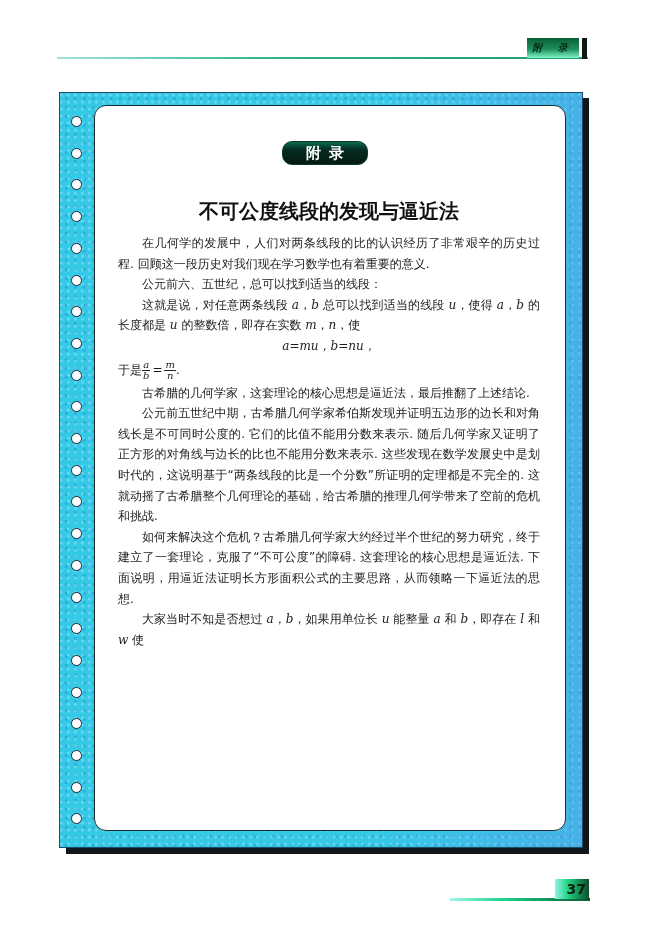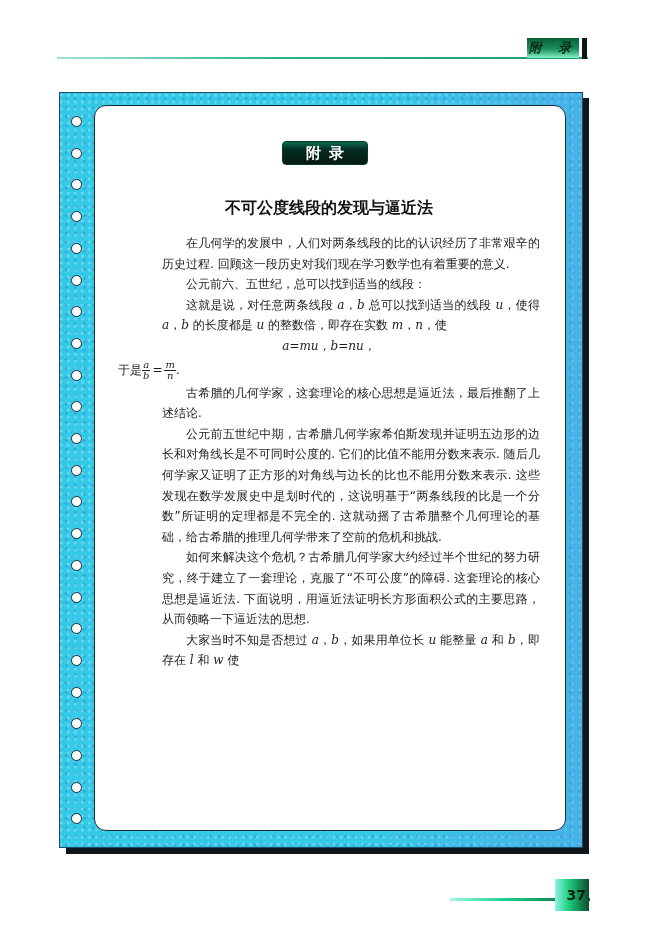--- a/index.html
+++ b/index.html
@@ -11,21 +11,21 @@
   }
   
   .hdr-line {
     position: absolute; left: 57px; top: 57px; width: 531px; height: 2px;
     background: linear-gradient(90deg, #9fe3d8 0%, #2fb48e 40%, #1f9b6e 100%);
   }
   .hdr-tab {
     position: absolute; left: 527px; top: 38px; width: 52px; height: 20px;
     background: linear-gradient(180deg, #0c5f39 0%, #1b8f5a 55%, #7ff5c8 100%);
     display: flex; align-items: center; justify-content: center;
-    font-size: 13px; font-weight: bold; letter-spacing: 6px; color: #0a2a18;
+    font-size: 10px; font-weight: bold; letter-spacing: 6px; color: #0a2a18;
     font-family: "DejaVu Sans", sans-serif; font-style: italic;
   }
   .hdr-bar {
     position: absolute; left: 582px; top: 38px; width: 5px; height: 21px; background: #0c1a12;
   }
 
   
   .shadow-right {
     position: absolute; left: 583px; top: 98px; width: 6px; height: 755px; background: #10171c;
   }
@@ -52,58 +52,58 @@
   }
   .panel {
     position: absolute; left: 94px; top: 105px; width: 470px; height: 724px;
     background: #ffffff; border: 1.5px solid #1d2b33; border-radius: 12px;
     z-index: 2;
   }
 
   
   .badge {
     position: absolute; left: 282px; top: 141px; width: 86px; height: 24px;
-    border-radius: 4px; z-index: 3;
+    border-radius: 10px; z-index: 3;
     background: linear-gradient(180deg, #0b6b50 0%, #052b20 35%, #041a14 100%);
     border: 1px solid #0a3a2c;
     display: flex; align-items: center; justify-content: center;
     color: #ffffff; font-family: "DejaVu Sans", sans-serif; font-weight: bold;
     font-size: 15px; letter-spacing: 8px; padding-left: 8px; box-sizing: border-box;
   }
   .title {
     position: absolute; left: 94px; top: 198px; width: 470px; z-index: 3;
-    text-align: center; font-size: 16px; font-weight: bold; color: #111;
+    text-align: center; font-size: 20px; font-weight: bold; color: #111;
     font-family: "DejaVu Serif", serif;
   }
 
   
   .content {
     position: absolute; left: 118px; top: 233px; width: 422px; z-index: 3;
     font-size: 12px; line-height: 20.6px; color: #1c1c1c;
     font-family: "DejaVu Sans", sans-serif; text-align: justify;
   }
   .p { margin: 0; }
-  .ind { text-indent: 24px; margin-left: 44px; }
+  .ind { text-indent: 24px; }
   .center { text-align: center; }
   .math { font-family: "DejaVu Serif", serif; font-style: italic; }
   .frac {
     display: inline-block; vertical-align: middle; text-align: center;
     font-family: "DejaVu Serif", serif; font-style: italic; font-size: 10px; line-height: 10px;
   }
   .frac .num { display: block; border-bottom: 1px solid #222; padding: 0 1px; }
   .frac .den { display: block; padding: 0 1px; }
   .eq { font-family: "DejaVu Serif", serif; margin: 0 2px; }
 
   
   .foot-line {
     position: absolute; left: 450px; top: 898px; width: 140px; height: 3px;
     background: linear-gradient(90deg, #9ff8e8 0%, #19d08a 40%, #0b5a2f 100%);
   }
   .foot-tab {
-    position: absolute; left: 555px; top: 879px; width: 34px; height: 32px;
+    position: absolute; left: 555px; top: 879px; width: 34px; height: 20px;
     background: linear-gradient(90deg, #8ff4e6 0%, #1fcf7e 40%, #0b4f2a 100%);
     display: flex; align-items: center; justify-content: flex-end; padding-right: 3px;
     box-sizing: border-box; font-family: "DejaVu Sans", sans-serif; font-weight: bold;
     font-size: 14px; color: #0c1f14;
   }
 </style>
 </head>
 <body>
 
 <div class="hdr-line"></div>

